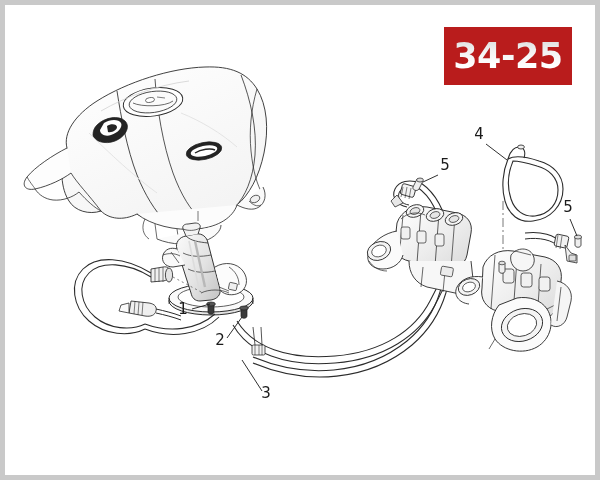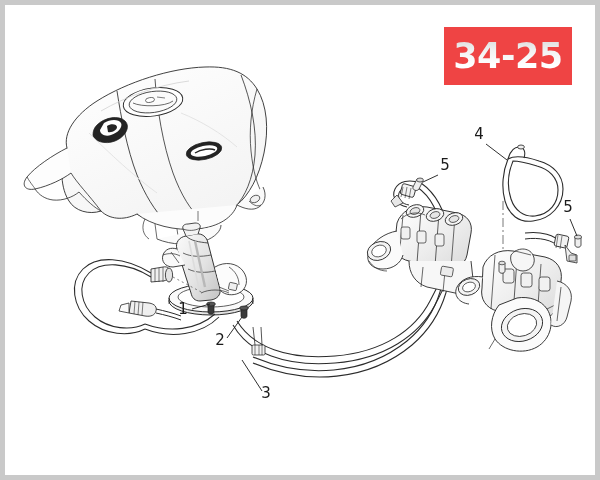--- a/index.html
+++ b/index.html
@@ -35,21 +35,21 @@
     left: 0;
     top: 0;
     display: block;
   }
   #page-badge {
     position: absolute;
     left: 439px;
     top: 22px;
     width: 128px;
     height: 58px;
-    background: #ef4444;
+    background: #b91c1c;
     display: flex;
     align-items: center;
     justify-content: center;
     z-index: 20;
   }
   #page-badge .badge-text {
     font-family: "DejaVu Sans", sans-serif;
     font-weight: bold;
     font-size: 35px;
     letter-spacing: -0.5px;

